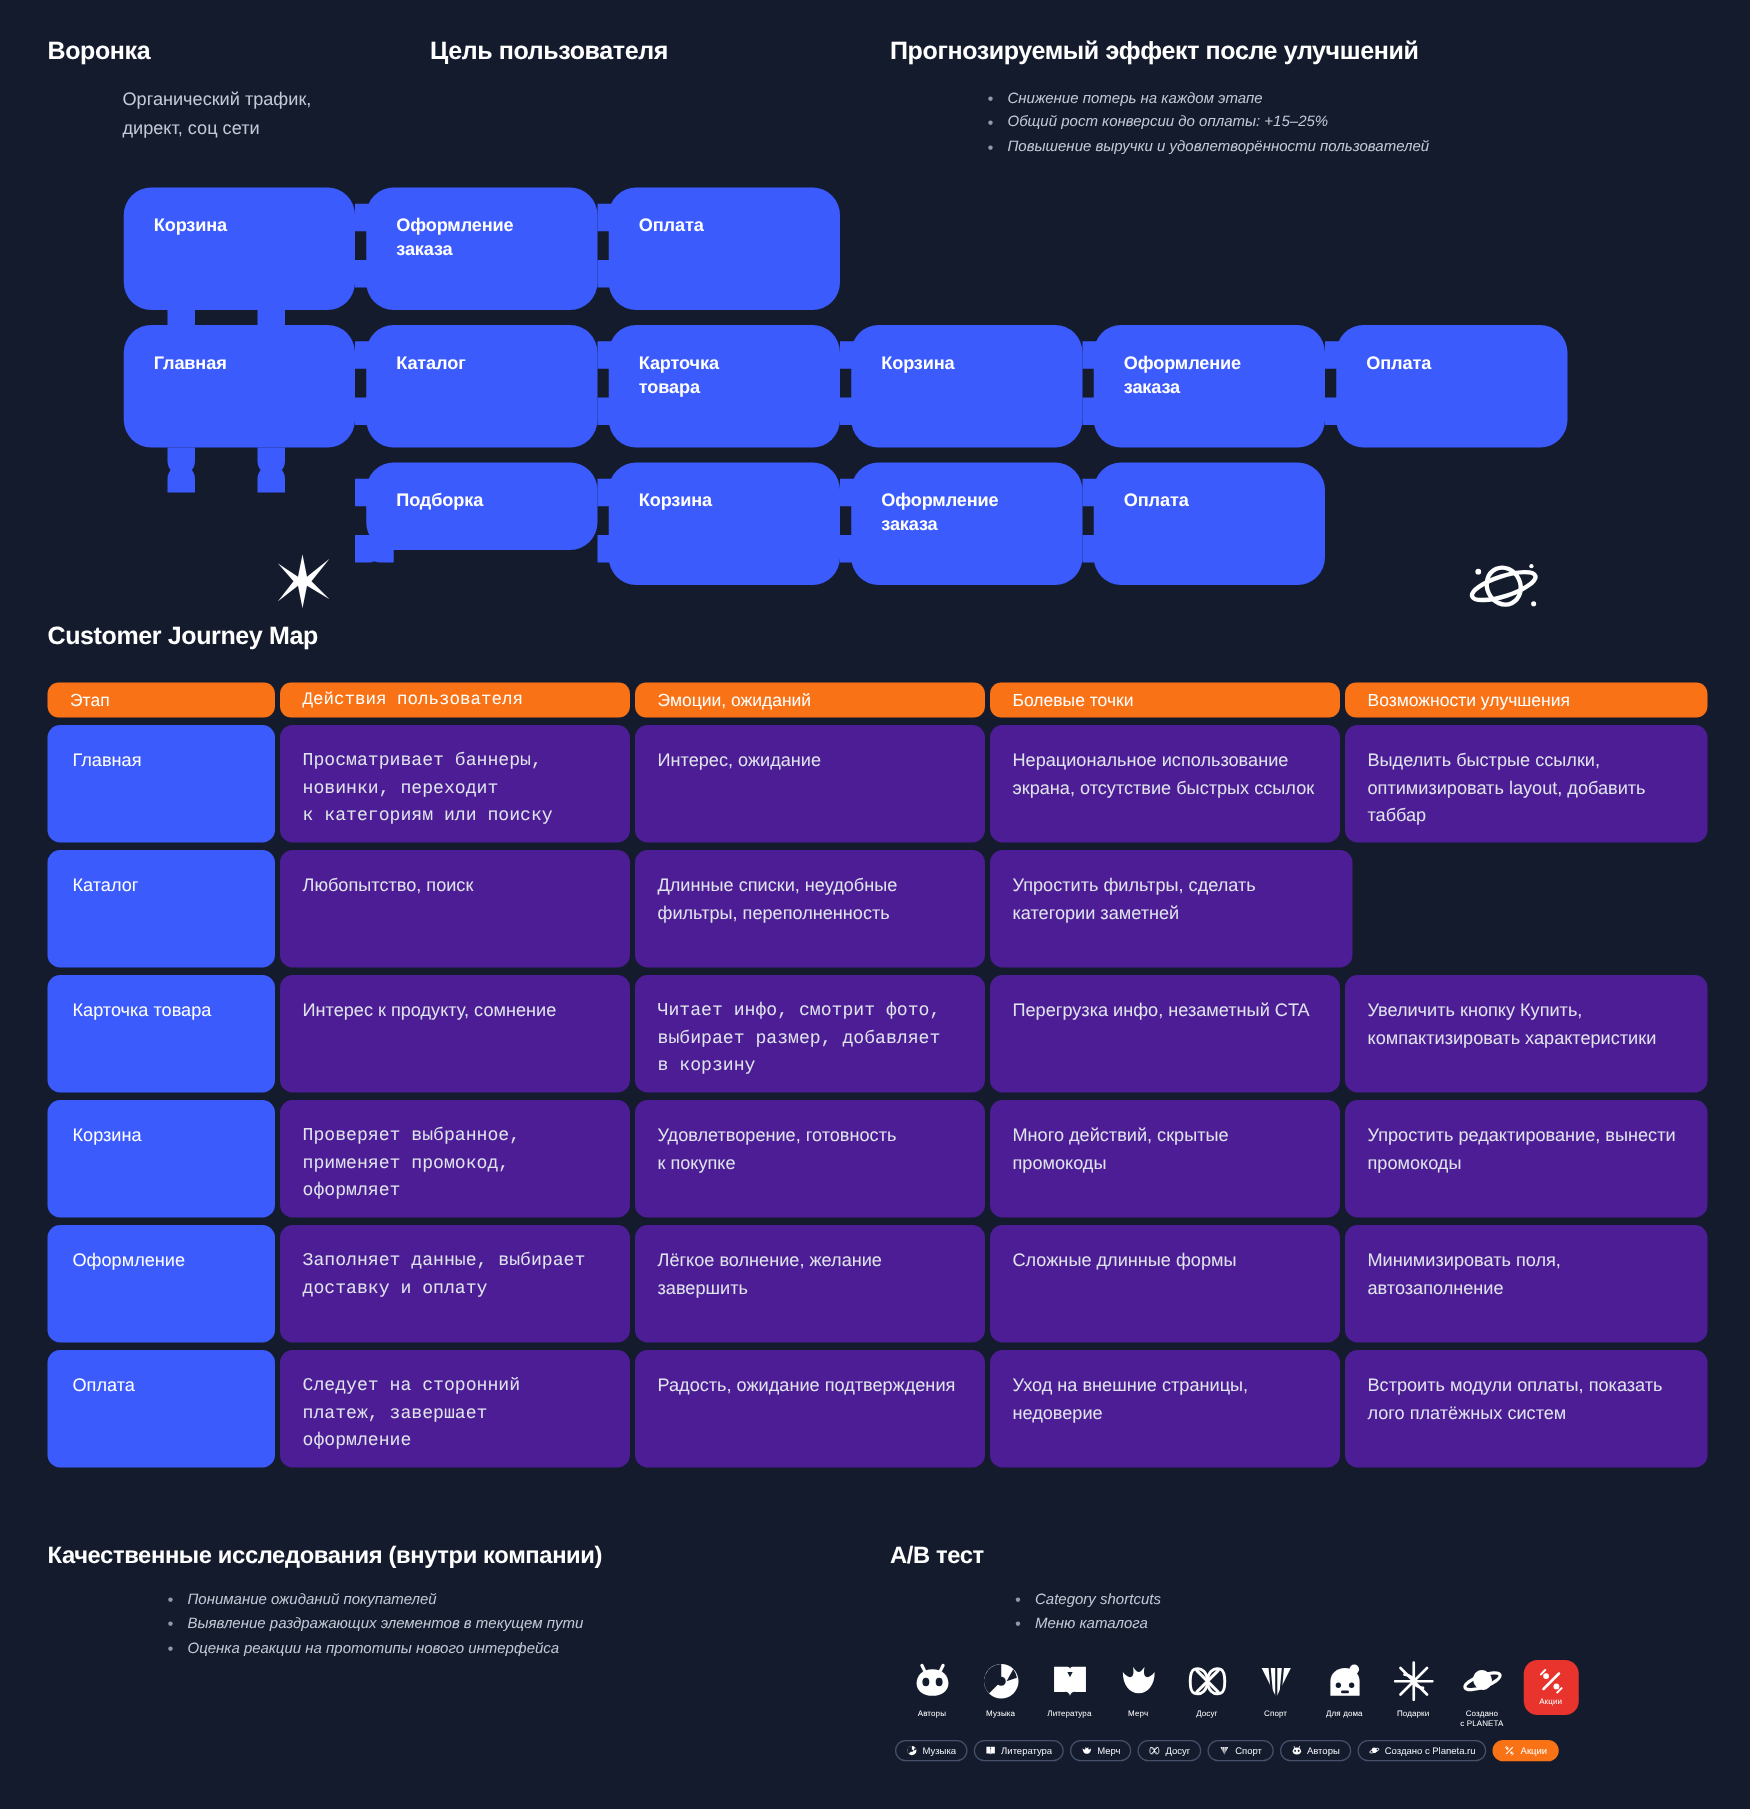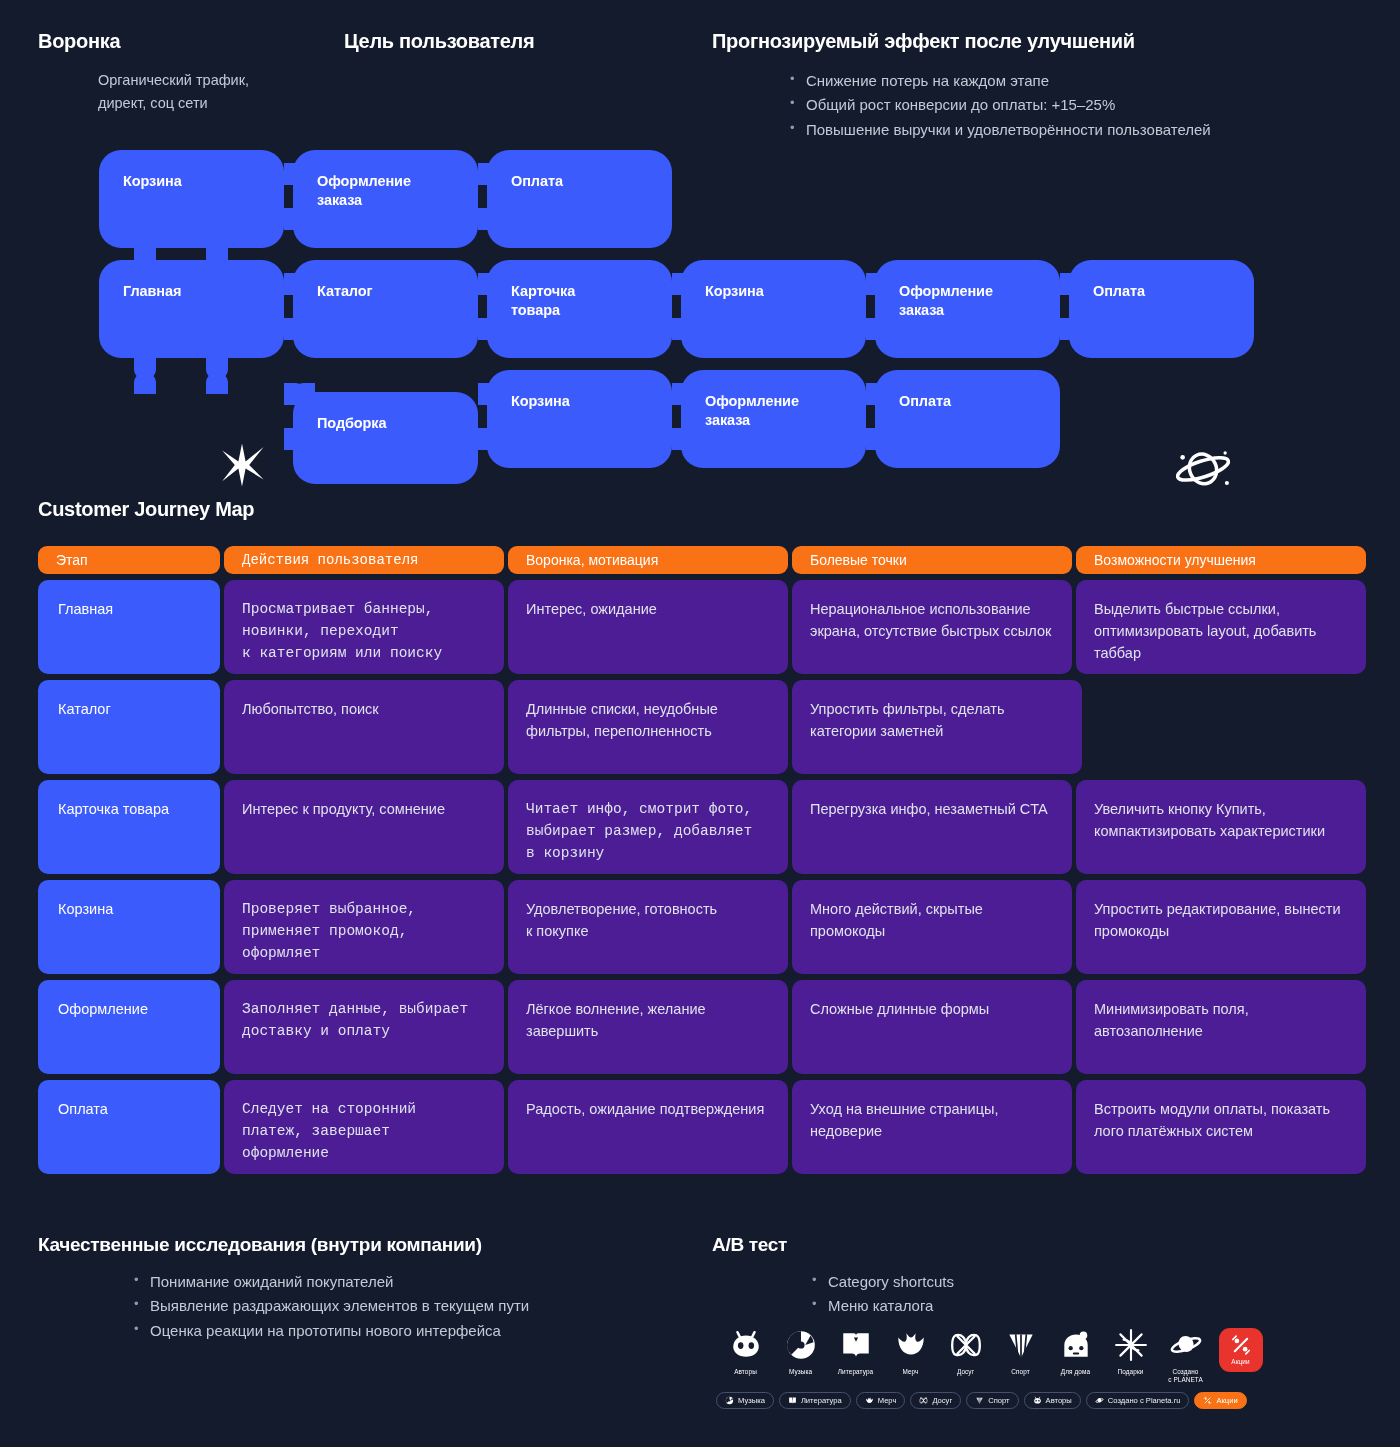--- a/index.html
+++ b/index.html
@@ -17,21 +17,21 @@
   .top-row { position:absolute; top:30px; left:0; width:1318px; height:110px; }
   .top-col { position:absolute; }
   .top-col h2 {
     margin:0 0 16px 0;
     font-size:20px; font-weight:bold;
     letter-spacing:-0.3px; color:#ffffff;
   }
   .top-col .body { font-size:14.5px; line-height:1.62; color:#c3cad6; }
   .top-col .indent { padding-left:60px; }
   .bullets { list-style:none; margin:0; padding:0 0 0 78px; }
-  .bullets li { font-size:15px; line-height:1.62; color:#c3cad6; position:relative; padding-left:16px; }
+  .bullets li { font-size:12px; line-height:1.62; color:#c3cad6; position:relative; padding-left:16px;font-style:italic; }
   .bullets li:before {
     content:"•"; position:absolute; left:0; top:-1px; color:#8f9bb0; font-size:13px;
   }
 
   
   .flow { position:absolute; left:0; top:150px; width:1400px; height:310px; }
   .pbox {
     position:absolute;
     background:#3b5bfd;
     border-radius:22px;
@@ -218,21 +218,21 @@
     <div class="nub l" style="left: 487px; top: 12.52px; height: 22px;"></div>
     <div class="nub r" style="left: 478px; top: 57.6px; height: 22px;"></div>
     <div class="nub l" style="left: 487px; top: 57.6px; height: 22px;"></div>
     <div class="pbox" style="left: 487px; top: 0px; width: 185px; height: 98px;">
       <div class="plabel">Оплата</div>
     </div>
     <div class="nub r" style="left: 284px; top: 232.52px; height: 22px;"></div>
     <div class="nub l" style="left: 293px; top: 232.52px; height: 22px;"></div>
     <div class="nub r" style="left: 284px; top: 277.6px; height: 22px;"></div>
     <div class="nub l" style="left: 293px; top: 277.6px; height: 22px;"></div>
-    <div class="pbox" style="left: 293px; top: 220px; width: 185px; height: 92px; margin-top: 22px;">
+    <div class="pbox" style="left: 293px; top: 220px; width: 185px; height: 70px;">
       <div class="plabel">Подборка</div>
     </div>
     <div class="nub r" style="left: 478px; top: 232.52px; height: 22px;"></div>
     <div class="nub l" style="left: 487px; top: 232.52px; height: 22px;"></div>
     <div class="nub r" style="left: 478px; top: 277.6px; height: 22px;"></div>
     <div class="nub l" style="left: 487px; top: 277.6px; height: 22px;"></div>
     <div class="pbox" style="left: 487px; top: 220px; width: 185px; height: 98px;">
       <div class="plabel">Корзина</div>
     </div>
     <div class="nub r" style="left: 672px; top: 232.52px; height: 22px;"></div>
@@ -257,21 +257,21 @@
     <div class="vnub u" style="left: 134px; top: 222px; width: 22px;"></div>
     <div class="vnub d" style="left: 206px; top: 208px; width: 22px;"></div>
     <div class="vnub u" style="left: 206px; top: 222px; width: 22px;"></div>
   </div>
 
 <div class="cjm-title">Customer Journey Map</div>
 <div class="table">
   <div class="thead" id="cjm-head">
       <div class="th c0">Этап</div>
       <div class="th c1">Действия пользователя</div>
-      <div class="th c2">Воронка, мотивация</div>
+      <div class="th c2">Эмоции, ожиданий</div>
       <div class="th c3">Болевые точки</div>
       <div class="th c4">Возможности улучшения</div>
     </div>
   <div id="cjm-body">
       <div class="tr">
         <div class="td stage c0 r-h1">Главная</div>
         <div class="td c1 r-h1">Просматривает баннеры, новинки, переходит<br>к категориям или поиску</div>
         <div class="td c2 r-h1">Интерес, ожидание</div>
         <div class="td c3 r-h1">Нерациональное использование экрана, отсутствие быстрых ссылок</div>
         <div class="td c4 r-h1">Выделить быстрые ссылки, оптимизировать layout, добавить таббар</div>

